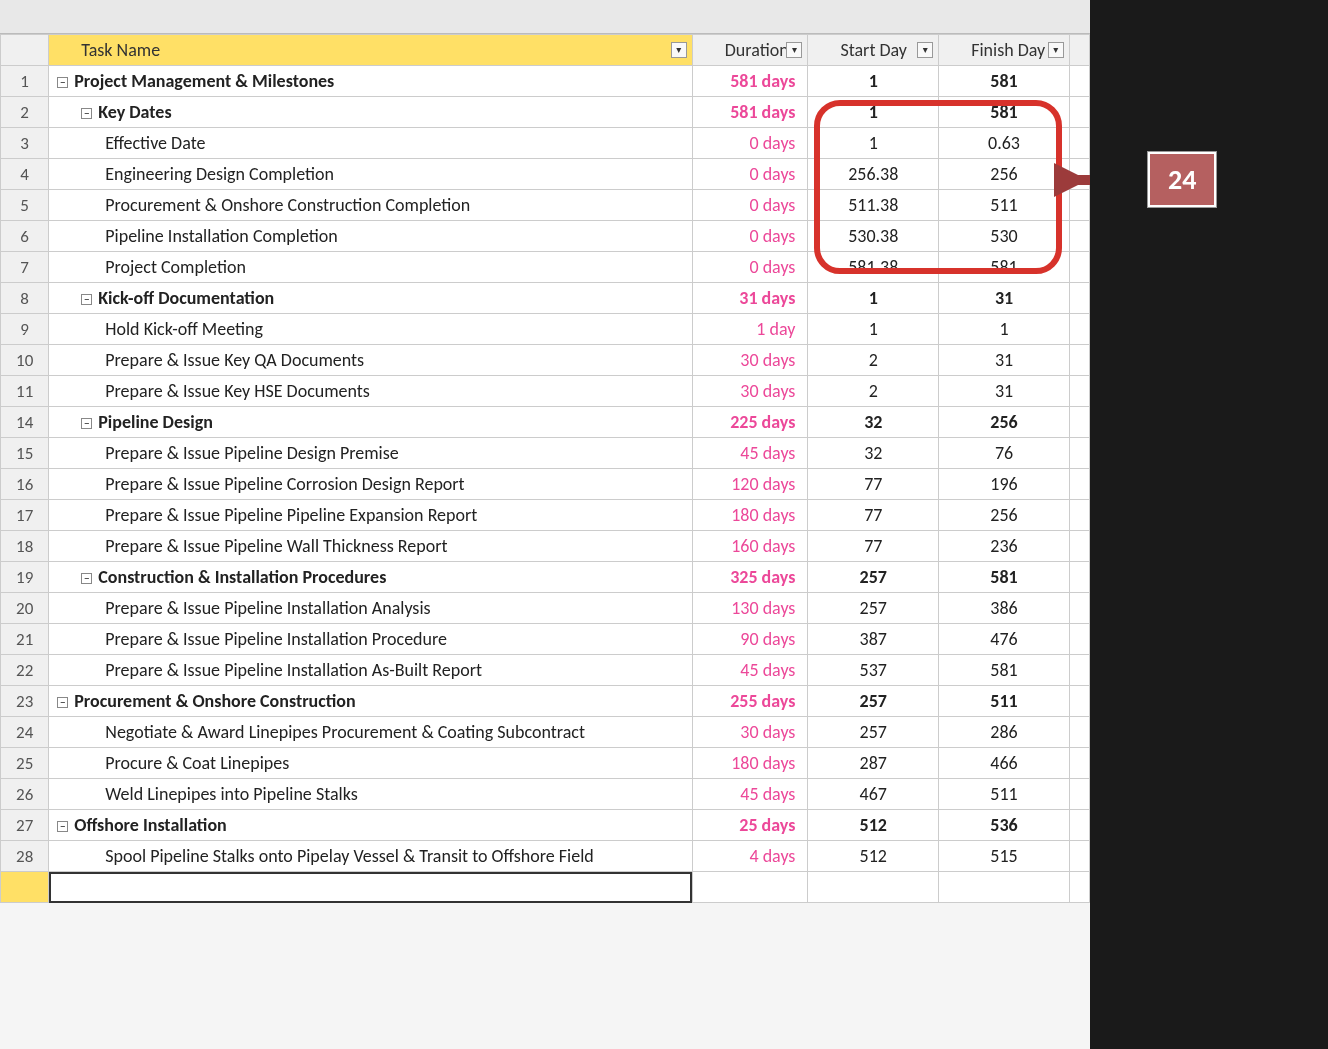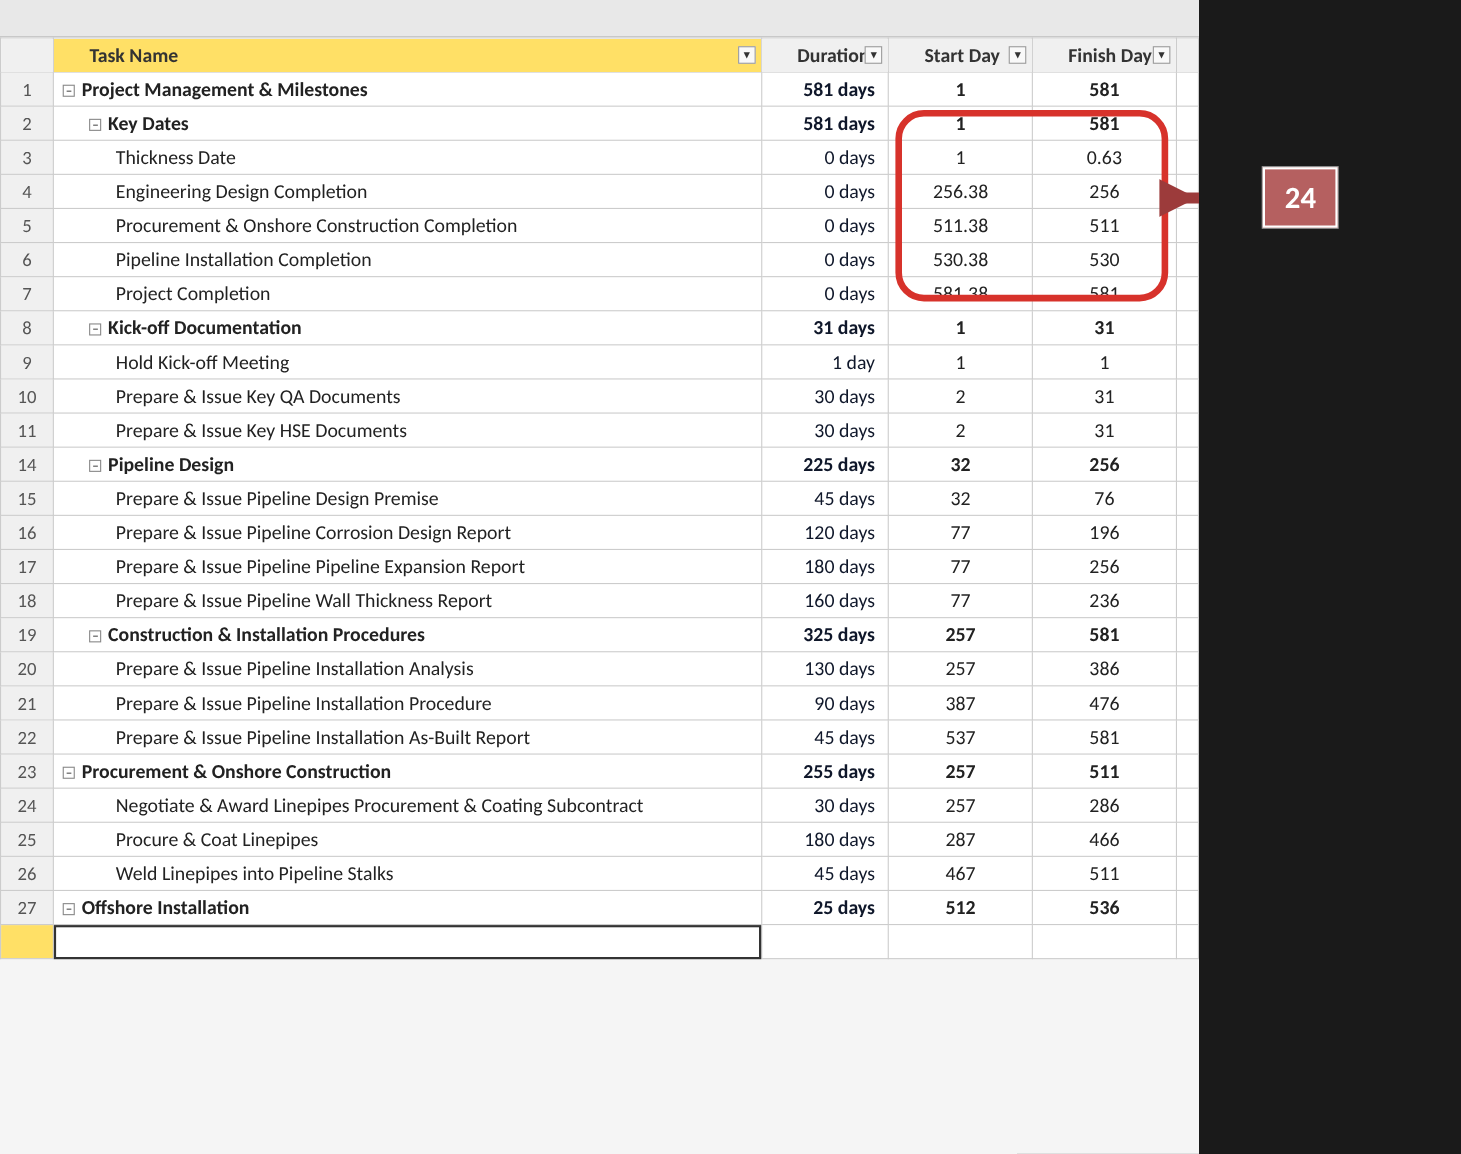--- a/index.html
+++ b/index.html
@@ -40,21 +40,21 @@
   th, td {
     border: 1px solid #ccc;
     padding: 4px 8px;
     height: 31px;
     white-space: nowrap;
     overflow: hidden;
     text-overflow: clip;
   }
   th {
     background: #f0f0f0;
-    font-weight: bold;
+    font-weight: normal;
     text-align: left;
     position: relative;
     color: #333;
     padding-left: 32px;
   }
   th.header-task {
     background: #ffe066;
   }
   .filter-arrow {
     position: absolute;
@@ -73,21 +73,21 @@
   td.rownum {
     background: #f0f0f0;
     text-align: center;
     color: #555;
     font-size: 17px;
   }
   td.rownum.sel {
     background: #ffe066;
   }
   td.task { text-align: left; color: #222; }
-  td.dur  { text-align: right; color: #0f172a; padding-right: 12px;}
+  td.dur  { text-align: right; color: #ec4899; padding-right: 12px;}
   td.num  { text-align: center; color: #222; }
   .bold td.task, .bold td.dur, .bold td.num { font-weight: 700; }
   .outline-toggle {
     display: inline-block;
     width: 11px;
     height: 11px;
     border: 1px solid #888;
     line-height: 9px;
     font-size: 11px;
     text-align: center;
@@ -180,21 +180,21 @@
         <tr class="bold lvl1">
           <td class="rownum">2</td>
           <td class="task"><span class="indent"></span><span class="outline-toggle">−</span><span>Key Dates</span></td>
           <td class="dur">581 days</td>
           <td class="num">1</td>
           <td class="num">581</td>
           <td></td>
         </tr>
         <tr class="lvl2">
           <td class="rownum">3</td>
-          <td class="task"><span class="indent"></span><span>Thickness Date</span></td>
+          <td class="task"><span class="indent"></span><span>Effective Date</span></td>
           <td class="dur">0 days</td>
           <td class="num">1</td>
           <td class="num">0.63</td>
           <td></td>
         </tr>
         <tr class="lvl2">
           <td class="rownum">4</td>
           <td class="task"><span class="indent"></span><span>Engineering Design Completion</span></td>
           <td class="dur">0 days</td>
           <td class="num">256.38</td>
@@ -360,20 +360,28 @@
           <td class="num">467</td>
           <td class="num">511</td>
           <td></td>
         </tr>
         <tr class="bold lvl0">
           <td class="rownum">27</td>
           <td class="task"><span class="indent"></span><span class="outline-toggle">−</span><span>Offshore Installation</span></td>
           <td class="dur">25 days</td>
           <td class="num">512</td>
           <td class="num">536</td>
+          <td></td>
+        </tr>
+        <tr class="lvl2">
+          <td class="rownum">28</td>
+          <td class="task"><span class="indent"></span><span>Spool Pipeline Stalks onto Pipelay Vessel &amp; Transit to Offshore Field</span></td>
+          <td class="dur">4 days</td>
+          <td class="num">512</td>
+          <td class="num">515</td>
           <td></td>
         </tr>
         <tr class="inputrow">
           <td class="rownum sel"></td>
           <td class="task"></td>
           <td class="dur"></td>
           <td class="num"></td>
           <td class="num"></td>
           <td></td>
         </tr>

